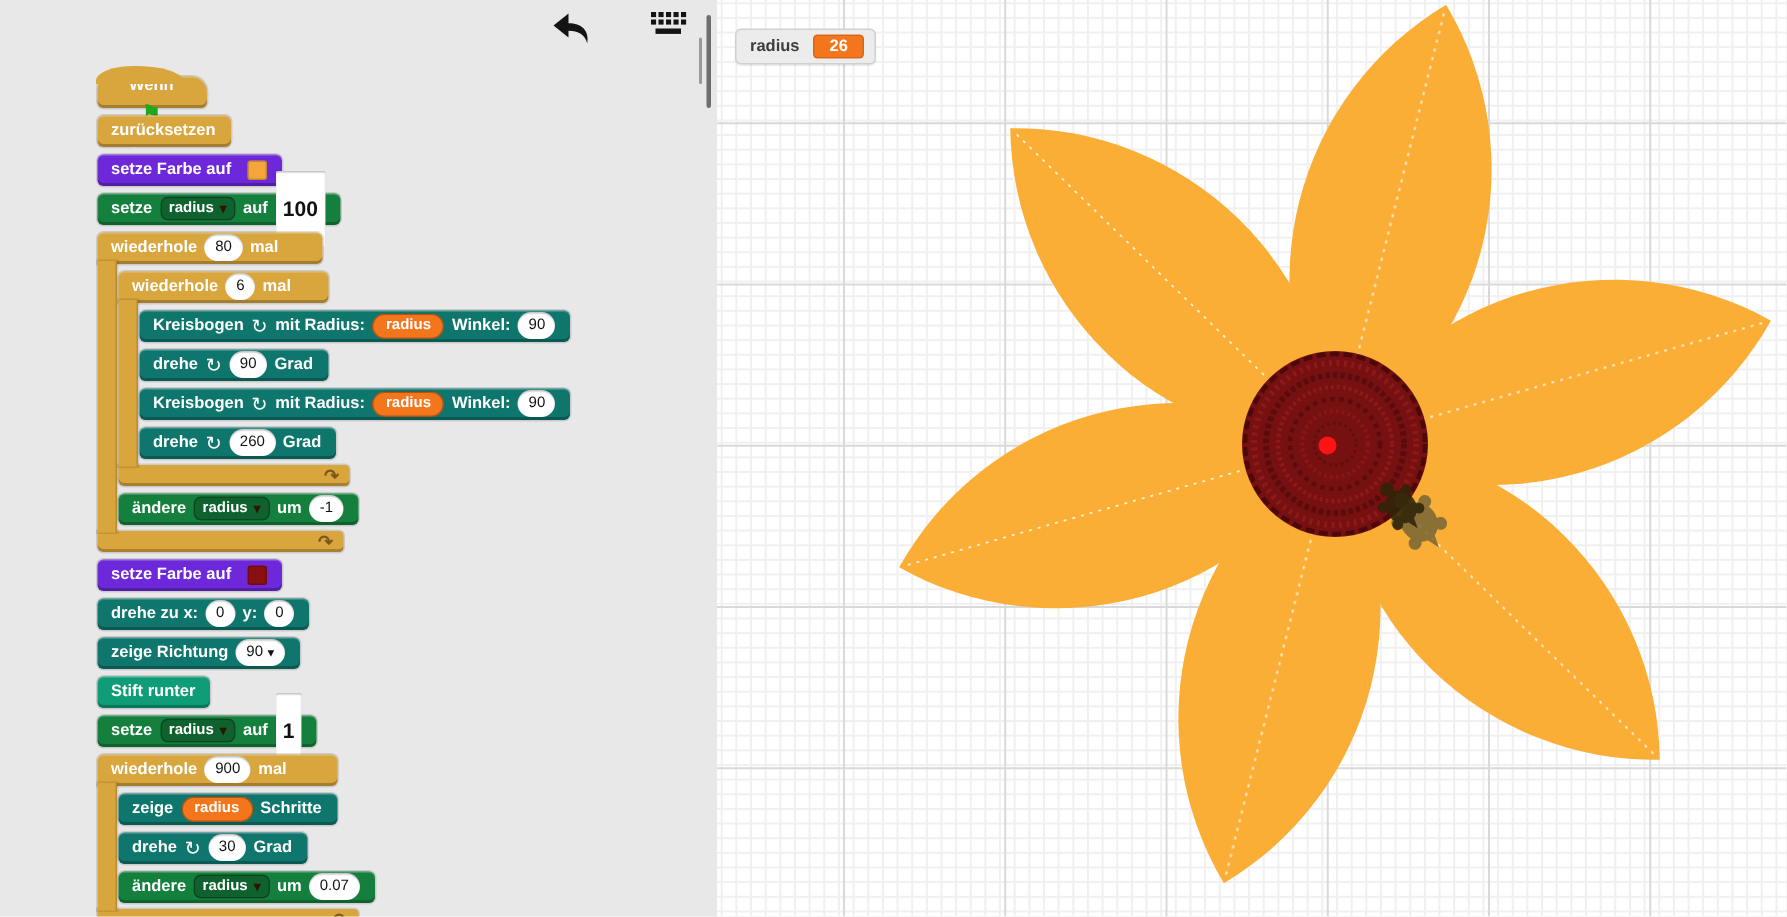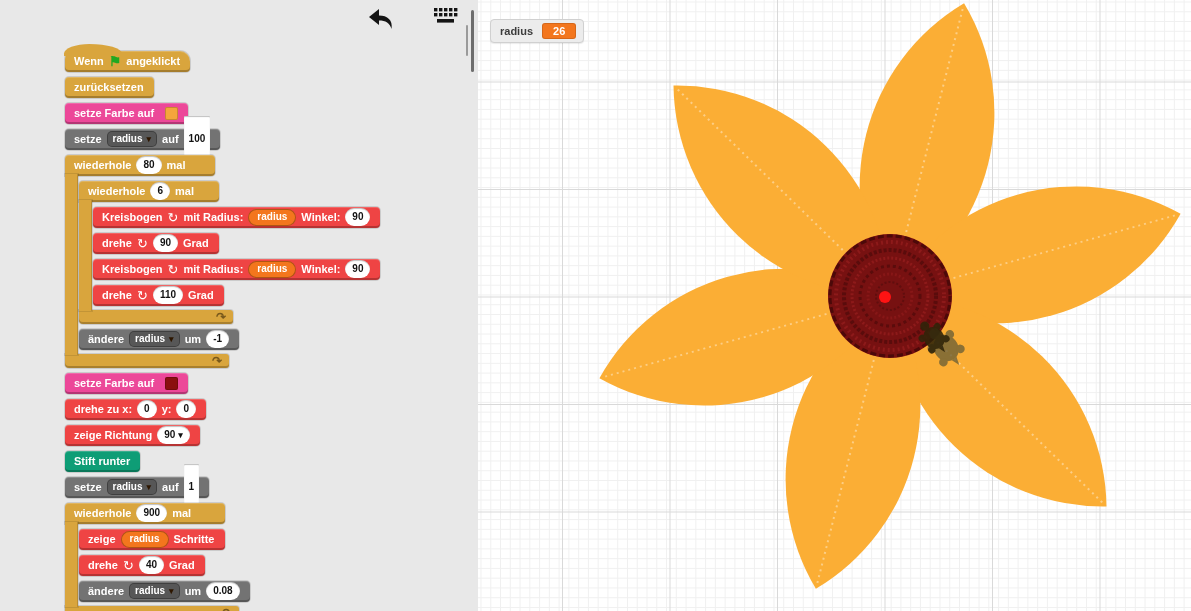--- a/index.html
+++ b/index.html
@@ -16,39 +16,39 @@
 
   .blk {
     position:relative; display:flex; align-items:center; gap:5px;
     height:21px; padding:0 10px 1px 9px; border-radius:4px;
     color:#fff; font-size:11px; font-weight:700; white-space:nowrap;
     width:max-content;
     box-shadow: inset 0 -2px 0 rgba(0,0,0,.24), inset 0 1px 0 rgba(255,255,255,.18), 0 0 0 1px rgba(0,0,0,.12);
     margin-bottom:5px;
   }
   .gold    { background:#d9a53d; }
-  .blue    { background:#ef4444; }
-  .orange  { background:#737373; }
+  .blue    { background:#0f766e; }
+  .orange  { background:#15803d; }
   .green   { background:#0e9d76;justify-content:flex-end; }
-  .magenta { background:#ec4899;gap:11px; }
-
-  .hat { border-radius:8px 10px 4px 4px; margin-top:7px; }
+  .magenta { background:#6d28d9;gap:11px; }
+
+  .hat { border-radius:8px 10px 4px 4px; margin-top:7px;flex-direction:column; }
   .hat::before {
     content:""; position:absolute; top:-7px; left:-1px; width:58px; height:12px;
     background:inherit; border-radius:55% 70% 0 0 / 100% 100% 0 0;
   }
 
   .oval {
     background:#fff; color:#111; border-radius:10px; padding:4px 7px;
-    font-size:10px; font-weight:700; line-height:1; display:inline-flex; align-items:center; gap:3px;
+    font-size:10px; font-weight:400; line-height:1; display:inline-flex; align-items:center; gap:3px;
     box-shadow: inset 0 1px 1px rgba(0,0,0,.25);
   }
   .oval .dd-arrow { color:#111; font-size:9px; line-height:1; }
   .rect {
-    background:#fff; color:#111; padding:18px 5px; font-size:10px; font-weight:700;
+    background:#fff; color:#111; padding:18px 5px; font-size:14px; font-weight:700;
     line-height:1; border-radius:1px; box-shadow: inset 0 1px 1px rgba(0,0,0,.25);
   }
   .vardrop {
     background:rgba(0,0,0,.24); border:1px solid rgba(0,0,0,.28); border-radius:5px;
     padding:1px 5px; font-size:10px; font-weight:700; color:#fff;
     display:inline-flex; align-items:center; gap:4px; line-height:1.2;
   }
   .vardrop .dd-arrow { color:#2d1600; font-size:9px; line-height:1; }
   .reporter {
     background:#f3761d; border:1px solid rgba(0,0,0,.28); border-radius:10px;
@@ -174,21 +174,21 @@
               <span class="turnicon">↻</span>
               <span>mit Radius:</span>
               <span class="reporter">radius</span>
               <span>Winkel:</span>
               <span class="oval">90</span>
             </div>
 
             <div class="blk blue">
               <span>drehe</span>
               <span class="turnicon">↻</span>
-              <span class="oval">110</span>
+              <span class="oval">260</span>
               <span>Grad</span>
             </div>
 
           </div>
           <div class="cfoot">
             <span>↷</span>
           </div>
         </div>
 
         <div class="blk orange">
@@ -251,32 +251,32 @@
 
         <div class="blk blue">
           <span>zeige</span>
           <span class="reporter">radius</span>
           <span>Schritte</span>
         </div>
 
         <div class="blk blue">
           <span>drehe</span>
           <span class="turnicon">↻</span>
-          <span class="oval">40</span>
+          <span class="oval">30</span>
           <span>Grad</span>
         </div>
 
         <div class="blk orange">
           <span>ändere</span>
           <span class="vardrop">
             <span>radius</span>
             <span class="dd-arrow">▾</span>
           </span>
           <span>um</span>
-          <span class="oval">0.08</span>
+          <span class="oval">0.07</span>
         </div>
 
       </div>
       <div class="cfoot">
         <span>↷</span>
       </div>
     </div>
 
   </div>
 

